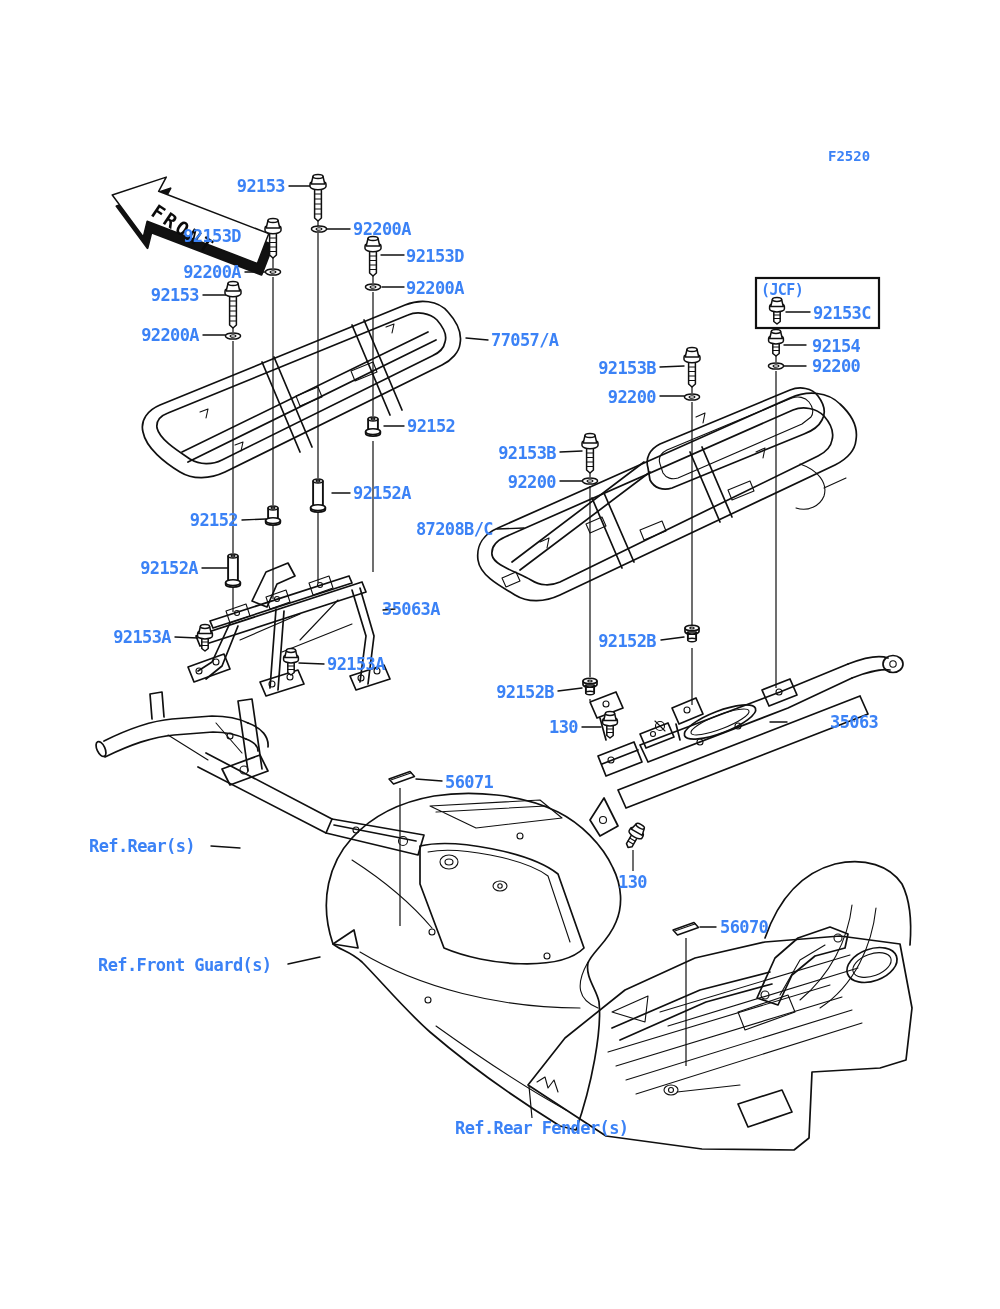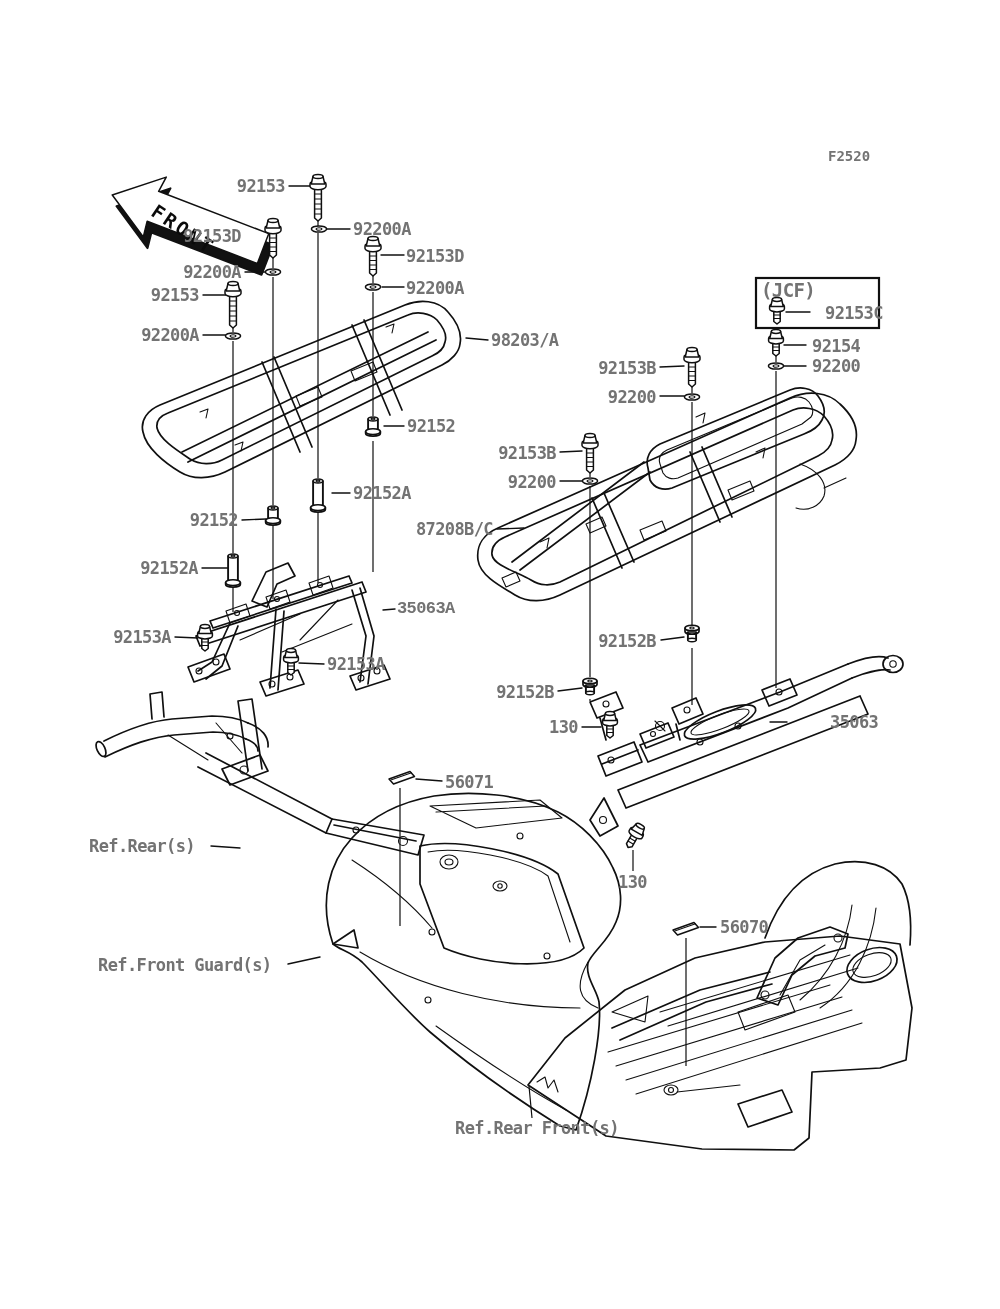--- a/index.html
+++ b/index.html
@@ -2,22 +2,22 @@
 <html><head>
 <meta charset="utf-8">
 <style>
   html,body{margin:0;padding:0;background:#888;}
   .stage{position:relative;width:1000px;height:1309px;background:#ffffff;overflow:hidden;
          font-family:"DejaVu Sans Mono",monospace;}
   .stage svg{position:absolute;left:0;top:0;}
   #callout-layer{position:absolute;left:0;top:0;width:100%;height:100%;}
   .callout{position:absolute;transform:translateY(-50%);
            font:700 17px/1.1 "DejaVu Sans Mono",monospace;
-           letter-spacing:-0.6px;color:#737373;white-space:pre;}
-  .callout.jcf{font-size:19px;}
+           letter-spacing:-0.6px;color:#3b82f6;white-space:pre;}
+  .callout.jcf{font-size:15px;}
   .callout.fig{font-size:14px;letter-spacing:0;}
   svg .ln{fill:none;stroke:#101010;stroke-width:1.7;stroke-linecap:round;stroke-linejoin:round;}
   svg .thin{fill:none;stroke:#101010;stroke-width:1.1;stroke-linecap:round;stroke-linejoin:round;}
   svg .leader{fill:none;stroke:#101010;stroke-width:1.4;stroke-linecap:round;}
   svg .chain{fill:none;stroke:#101010;stroke-width:1.2;stroke-linecap:butt;}
   svg .fillw{fill:#ffffff;stroke:#101010;stroke-width:1.5;stroke-linejoin:round;}
   svg .soldk{fill:#111111;stroke:#111111;stroke-width:2;stroke-linejoin:round;}
   svg .boxln{fill:none;stroke:#101010;stroke-width:2.2;}
   svg text.front{font:700 19px "DejaVu Sans Mono",monospace;letter-spacing:3px;fill:#0a0a0a;stroke:none;}
 </style>
@@ -291,43 +291,43 @@
 
 <div id="callout-layer">
       <div class="callout" style="right: 715px; top: 186px;">92153</div>
       <div class="callout" style="left: 353px; top: 229px;">92200A</div>
       <div class="callout" style="right: 759px; top: 236px;">92153D</div>
       <div class="callout" style="right: 759px; top: 272px;">92200A</div>
       <div class="callout" style="right: 801px; top: 295px;">92153</div>
       <div class="callout" style="right: 801px; top: 335px;">92200A</div>
       <div class="callout" style="left: 406px; top: 256px;">92153D</div>
       <div class="callout" style="left: 406px; top: 288px;">92200A</div>
-      <div class="callout" style="left: 491px; top: 340px;">98203/A</div>
+      <div class="callout" style="left: 491px; top: 340px;">77057/A</div>
       <div class="callout" style="left: 407px; top: 426px;">92152</div>
       <div class="callout" style="left: 353px; top: 493px;">92152A</div>
       <div class="callout" style="right: 762px; top: 520px;">92152</div>
       <div class="callout" style="right: 802px; top: 568px;">92152A</div>
       <div class="callout" style="right: 507px; top: 529px;">87208B/C</div>
-      <div class="callout" style="left: 397px; top: 609px; font-family: Liberation Mono, monospace;">35063A</div>
+      <div class="callout" style="left: 382px; top: 609px;">35063A</div>
       <div class="callout" style="right: 829px; top: 637px;">92153A</div>
       <div class="callout" style="left: 327px; top: 664px;">92153A</div>
       <div class="callout" style="right: 344px; top: 368px;">92153B</div>
       <div class="callout" style="right: 344px; top: 397px;">92200</div>
       <div class="callout" style="right: 444px; top: 453px;">92153B</div>
       <div class="callout" style="right: 444px; top: 482px;">92200</div>
       <div class="callout jcf" style="left: 761px; top: 290px;">(JCF)</div>
-      <div class="callout" style="left: 813px; top: 313px; margin-left: 12px;">92153C</div>
+      <div class="callout" style="left: 813px; top: 313px;">92153C</div>
       <div class="callout" style="left: 812px; top: 346px;">92154</div>
       <div class="callout" style="left: 812px; top: 366px;">92200</div>
       <div class="callout" style="right: 344px; top: 641px;">92152B</div>
       <div class="callout" style="right: 446px; top: 692px;">92152B</div>
       <div class="callout" style="left: 790px; top: 722px; margin-left: 40px;">35063</div>
       <div class="callout" style="right: 422px; top: 727px;">130</div>
       <div class="callout" style="left: 618px; top: 882px;">130</div>
       <div class="callout" style="left: 445px; top: 782px;">56071</div>
       <div class="callout" style="left: 720px; top: 927px;">56070</div>
       <div class="callout" style="left: 89px; top: 846px;">Ref.Rear(s)</div>
       <div class="callout" style="left: 98px; top: 965px;">Ref.Front Guard(s)</div>
-      <div class="callout" style="left: 455px; top: 1128px;">Ref.Rear Front(s)</div>
+      <div class="callout" style="left: 455px; top: 1128px;">Ref.Rear Fender(s)</div>
       <div class="callout fig" style="left: 828px; top: 157px;">F2520</div>
     </div>
 
 </div>
 
 </body></html>

